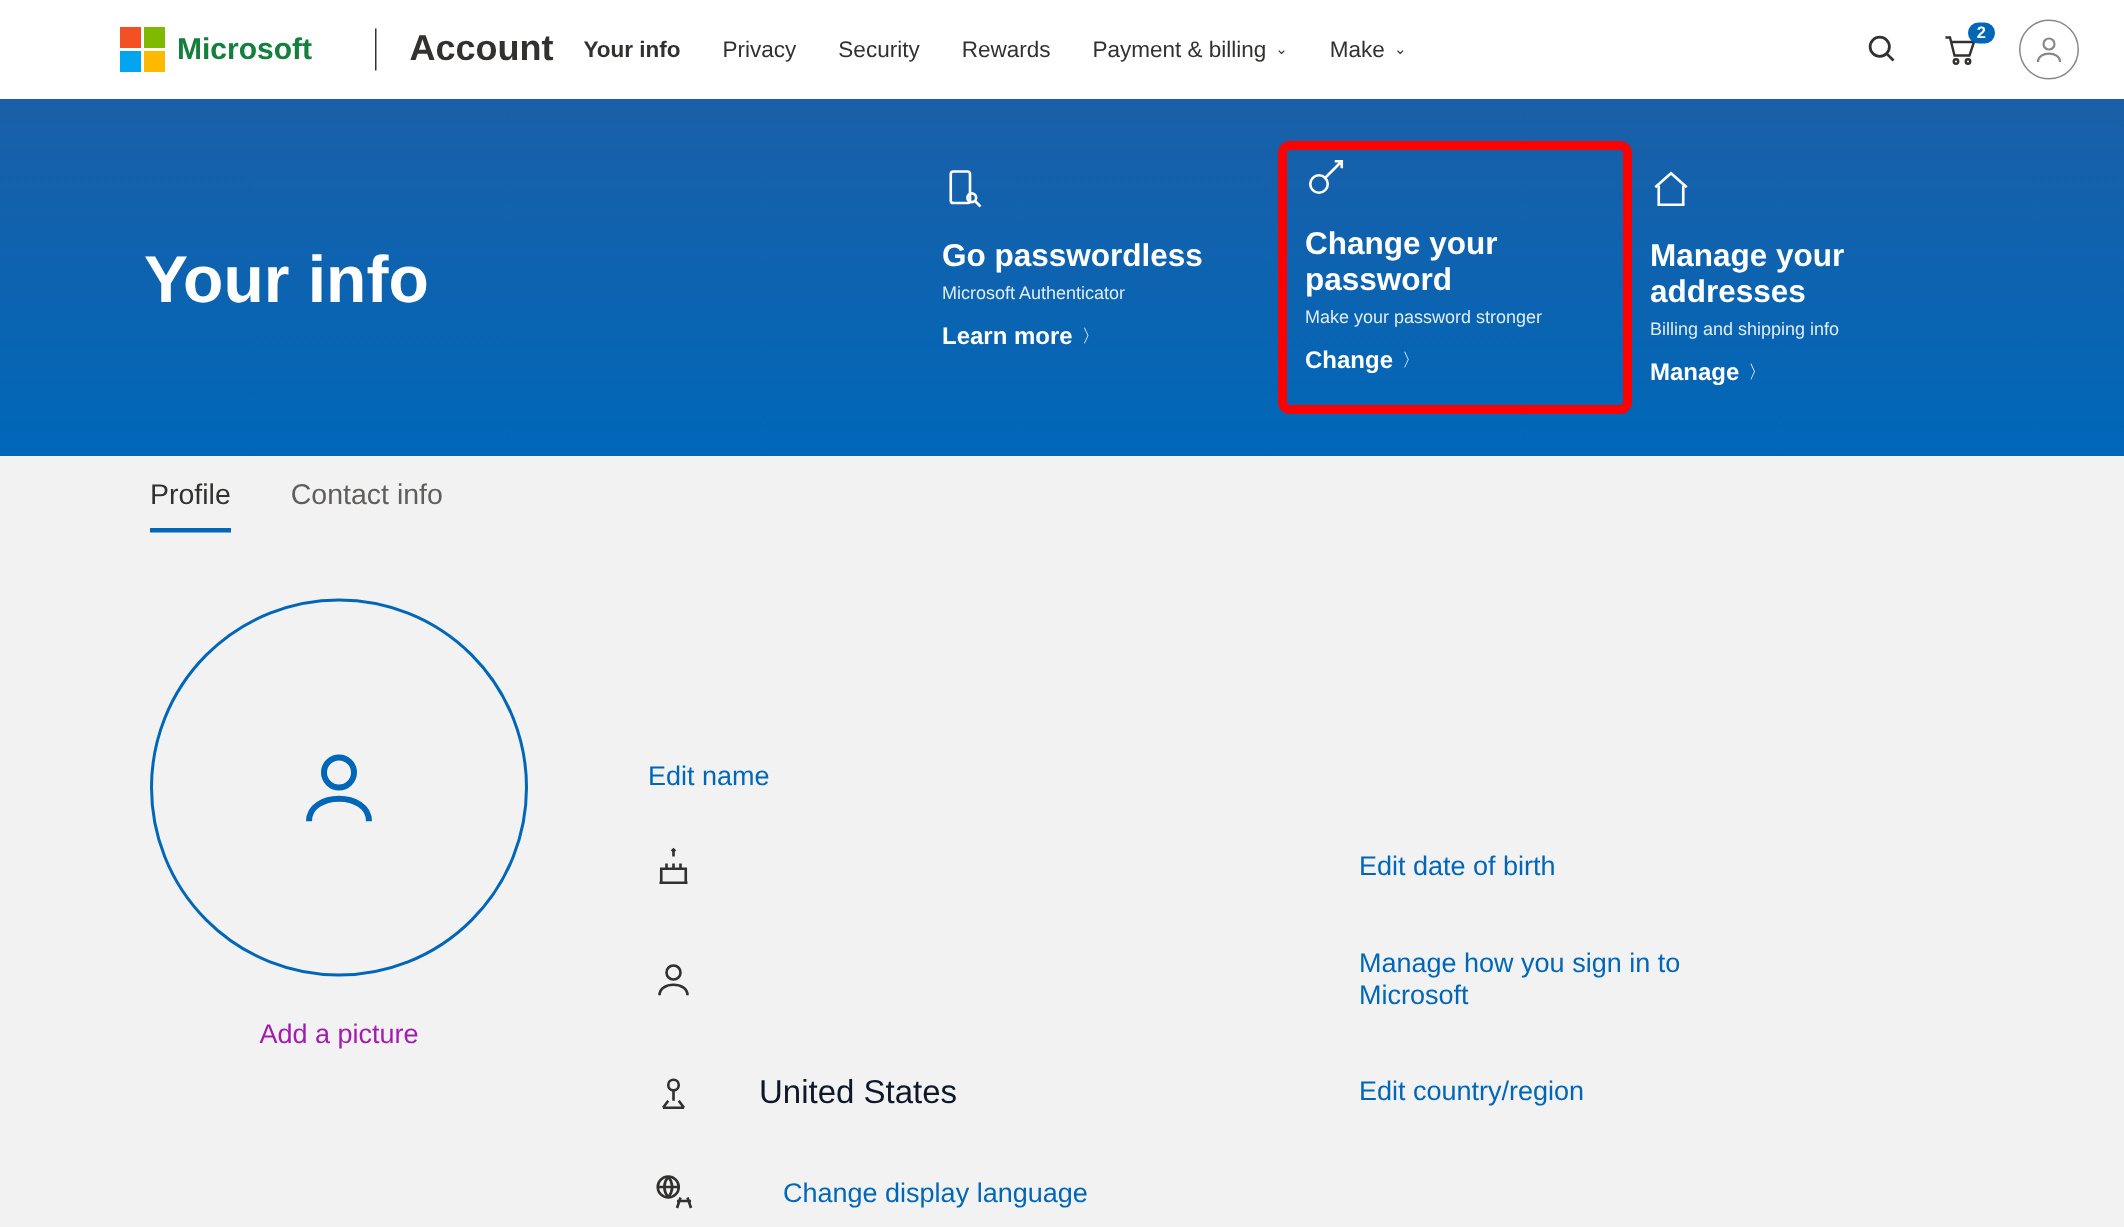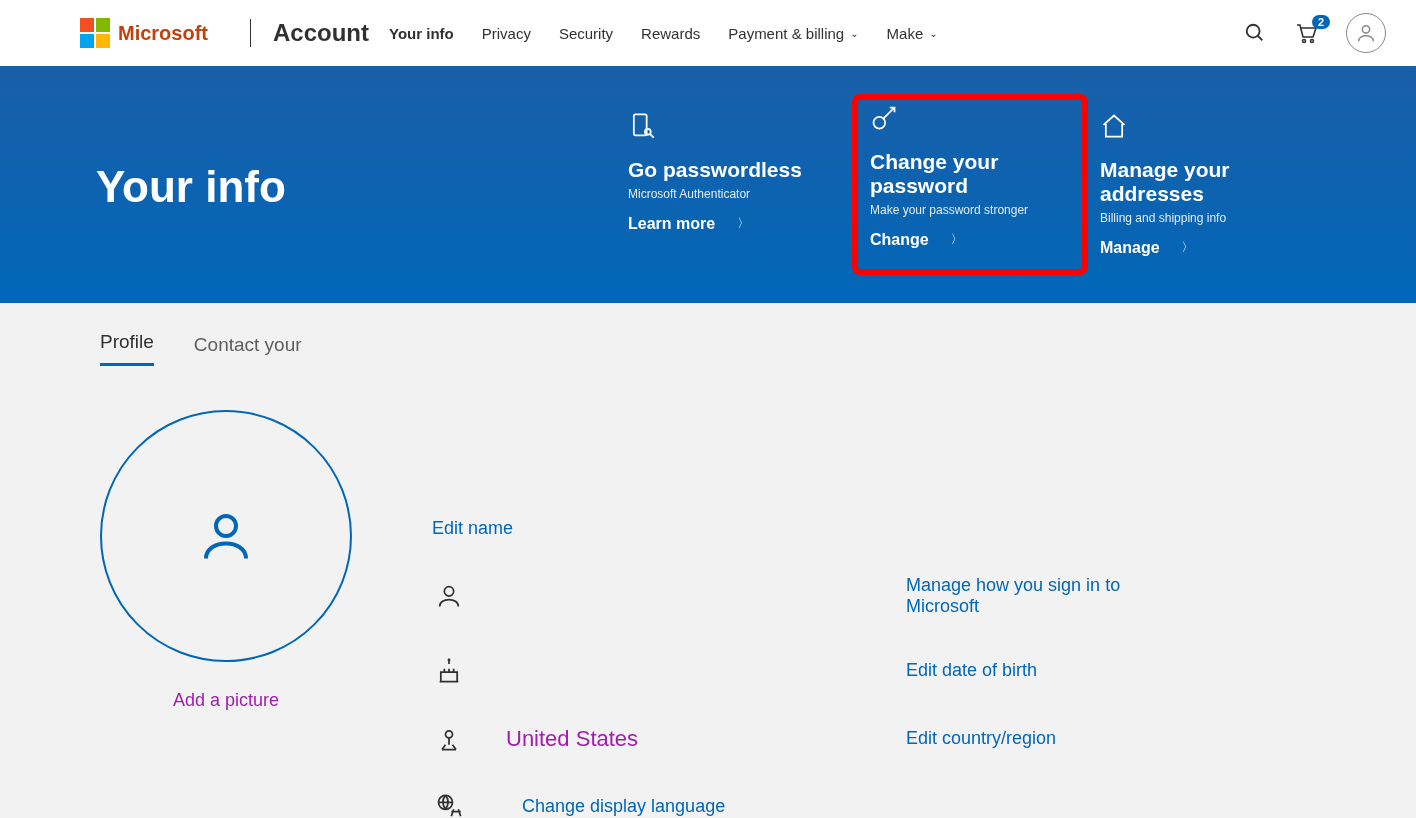--- a/index.html
+++ b/index.html
@@ -23,21 +23,21 @@
   .ms-logo-grid {
     display: grid;
     grid-template-columns: 14px 14px;
     grid-template-rows: 14px 14px;
     gap: 2px;
   }
   .ms-logo-grid span:nth-child(1){background:#f25022;}
   .ms-logo-grid span:nth-child(2){background:#7fba00;}
   .ms-logo-grid span:nth-child(3){background:#00a4ef;}
   .ms-logo-grid span:nth-child(4){background:#ffb900;}
-  .ms-logo-text { font-size: 20px; color:#c2410c; font-weight:600;}
+  .ms-logo-text { font-size: 20px; color:#15803d; font-weight:600;}
   .divider { width:1px; height:28px; background:#333; margin: 0 22px; }
   .site-title { font-size: 24px; font-weight:600; margin-right: 20px; }
   .nav { display:flex; gap: 28px; align-items:center; }
   .nav-item { font-size: 15px; color:#323130; display:flex; align-items:center; gap:6px; cursor:pointer;}
   .nav-item.active { font-weight:700; }
   .chev { font-size:10px; }
   .header-right { margin-left:auto; display:flex; align-items:center; gap:28px; }
   .icon-btn { cursor:pointer; display:flex; align-items:center; position:relative; }
   .badge {
     position:absolute; top:-6px; right:-12px;
@@ -62,31 +62,30 @@
   .hero-cards { display:flex; gap:0; flex:1;}
   .hero-card { width: 236px; padding: 6px 12px;}
   .hero-card.highlight {
     border: 6px solid #ff0000;
     border-radius: 8px;
     margin-top:-12px; margin-bottom:-12px;
     padding-top:4px; padding-bottom:18px;
   }
   .hero-card h3 { font-size:21px; font-weight:700; margin-top:14px; }
   .hero-card p { font-size:12px; color:#e1ecf7; margin-top:4px; line-height:1.4;}
-  .hero-card .action { font-size:16px; font-weight:700; margin-top:12px; display:flex; gap:22px; cursor:pointer;}
+  .hero-card .action { font-size:16px; font-weight:700; margin-top:12px; display:flex; gap:6px; cursor:pointer;}
   .hero-card .action .chev-r { font-size:12px; font-weight:400;}
   .hero-card svg { width:28px; height:28px; stroke:#fff; fill:none; stroke-width:1.5;}
 
   
   .tabs {
     display:flex; gap:40px;
-    padding: 28px 0 0 100px;
+    padding: 16px 0 0 100px;
     background:#f2f2f2;
     border:none;
-    align-items:flex-end;
   }
   .tab {
     font-size:19px; color:#605e5c; cursor:pointer;
     padding-bottom:10px;
   }
   .tab.active { color:#323130; border-bottom: 3px solid #0067b8;}
 
   
   .profile {
     display:flex;
@@ -103,21 +102,21 @@
 
   .info-col { flex:1; padding-top:84px;}
   .edit-name { color:#0067b8; font-size:18px; cursor:pointer; display:block; margin-bottom:36px;margin-top:24px;}
   .info-row {
     display:flex; align-items:center;
     gap: 40px;
     margin-bottom: 40px;
   }
   .info-row .row-icon { width:34px; display:flex; justify-content:center;}
   .info-row .row-icon svg { width:28px; height:28px; stroke:#323130; stroke-width:1.5; fill:none;}
-  .info-row .row-value { font-size:22px; color:#a21caf; flex:0 0 360px;}
+  .info-row .row-value { font-size:22px; color:#0f172a; flex:0 0 360px;}
   .info-row .row-link { color:#0067b8; font-size:18px; cursor:pointer; max-width:260px;}
   .lang-row .row-link { margin-left:16px;text-align:right;}
 </style>
 </head>
 <body>
 
 <div class="header">
   <a class="ms-logo">
     <span class="ms-logo-grid">
       <span></span>
@@ -219,56 +218,56 @@
         <span>Manage</span>
         <span class="chev-r">〉</span>
       </a>
     </div>
 
   </div>
 </div>
 
 <div class="tabs">
   <div class="tab active">Profile</div>
-  <div class="tab">Contact your</div>
+  <div class="tab">Contact info</div>
 </div>
 
 <div class="profile">
   <div class="picture-col">
     <div class="picture-circle">
       <svg viewBox="0 0 24 24" fill="none" stroke="#0067b8" stroke-width="1.6">
           <circle cx="12" cy="8" r="4"></circle>
           <path d="M4 21c0-4 4-6 8-6s8 2 8 6"></path>
         </svg>
     </div>
     <div class="add-picture">Add a picture</div>
   </div>
 
   <div class="info-col">
     <a class="edit-name">Edit name</a>
 
     <div class="info-row">
       <div class="row-icon">
           <svg viewBox="0 0 24 24">
+            <path d="M4 21h16M5 21V13h14v8M8 13V10M12 13V10M16 13V10M12 6V3M11 3l1-1 1 1"></path>
+          </svg>
+        </div>
+      <div class="row-value"></div>
+      <a class="row-link">Edit date of birth</a>
+    </div>
+
+    <div class="info-row">
+      <div class="row-icon">
+          <svg viewBox="0 0 24 24">
             <circle cx="12" cy="8" r="4"></circle>
             <path d="M4 21c0-4 4-6 8-6s8 2 8 6"></path>
           </svg>
         </div>
       <div class="row-value"></div>
       <a class="row-link">Manage how you sign in to Microsoft</a>
-    </div>
-
-    <div class="info-row">
-      <div class="row-icon">
-          <svg viewBox="0 0 24 24">
-            <path d="M4 21h16M5 21V13h14v8M8 13V10M12 13V10M16 13V10M12 6V3M11 3l1-1 1 1"></path>
-          </svg>
-        </div>
-      <div class="row-value"></div>
-      <a class="row-link">Edit date of birth</a>
     </div>
 
     <div class="info-row">
       <div class="row-icon">
           <svg viewBox="0 0 24 24">
             <circle cx="12" cy="8" r="3"></circle>
             <path d="M12 11v6M6 21h12M9 17l-3 4M15 17l3 4"></path>
           </svg>
         </div>
       <div class="row-value">United States</div>

